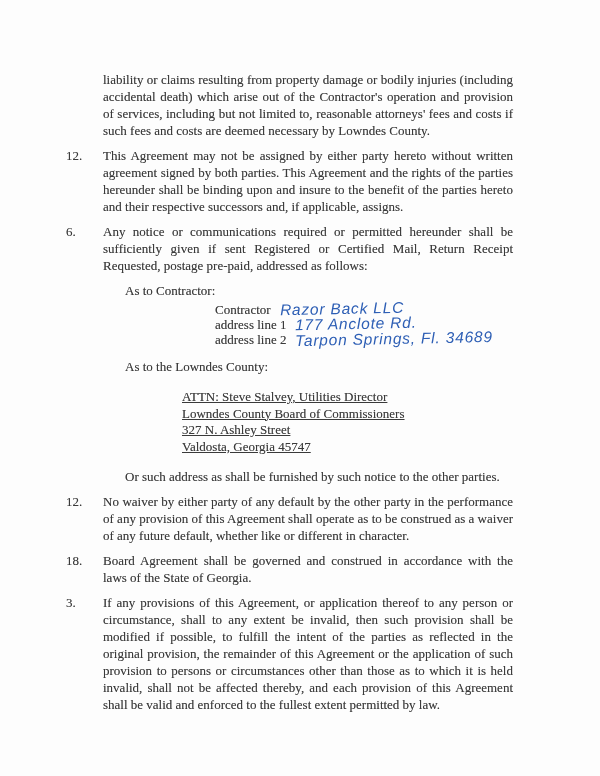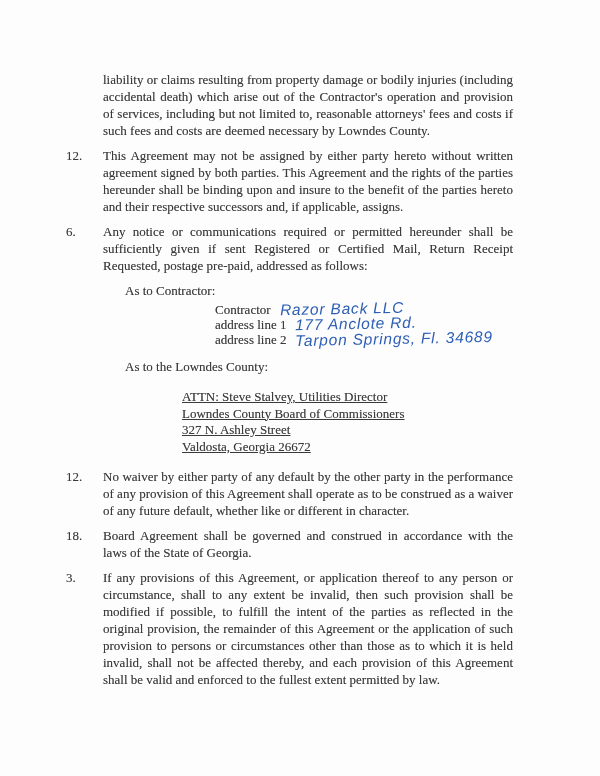--- a/index.html
+++ b/index.html
@@ -107,23 +107,24 @@
         <span class="flabel">address line 2</span><span class="handwriting">Tarpon Springs, Fl. 34689</span>
       </div>
     </div>
 
     <div class="section-heading">As to the Lowndes County:</div>
 
     <div class="addr-block">
       <div><span class="addr-line">ATTN: Steve Stalvey, Utilities Director</span></div>
       <div><span class="addr-line">Lowndes County Board of Commissioners</span></div>
       <div><span class="addr-line">327 N. Ashley Street</span></div>
-      <div><span class="addr-line">Valdosta, Georgia 26672</span></div>
+      <div><span class="addr-line">Valdosta, Georgia 45747</span></div>
     </div>
 
+    <p class="notice">Or such address as shall be furnished by such notice to the other parties.</p>
 
     <div class="item">
       <span class="num">12.</span>
       <span class="txt">No waiver by either party of any default by the other party in the performance of any provision of this Agreement shall operate as to be construed as a waiver of any future default, whether like or different in character.</span>
     </div>
 
     <div class="item">
       <span class="num">18.</span>
       <span class="txt">Board Agreement shall be governed and construed in accordance with the laws of the State of Georgia.</span>
     </div>

